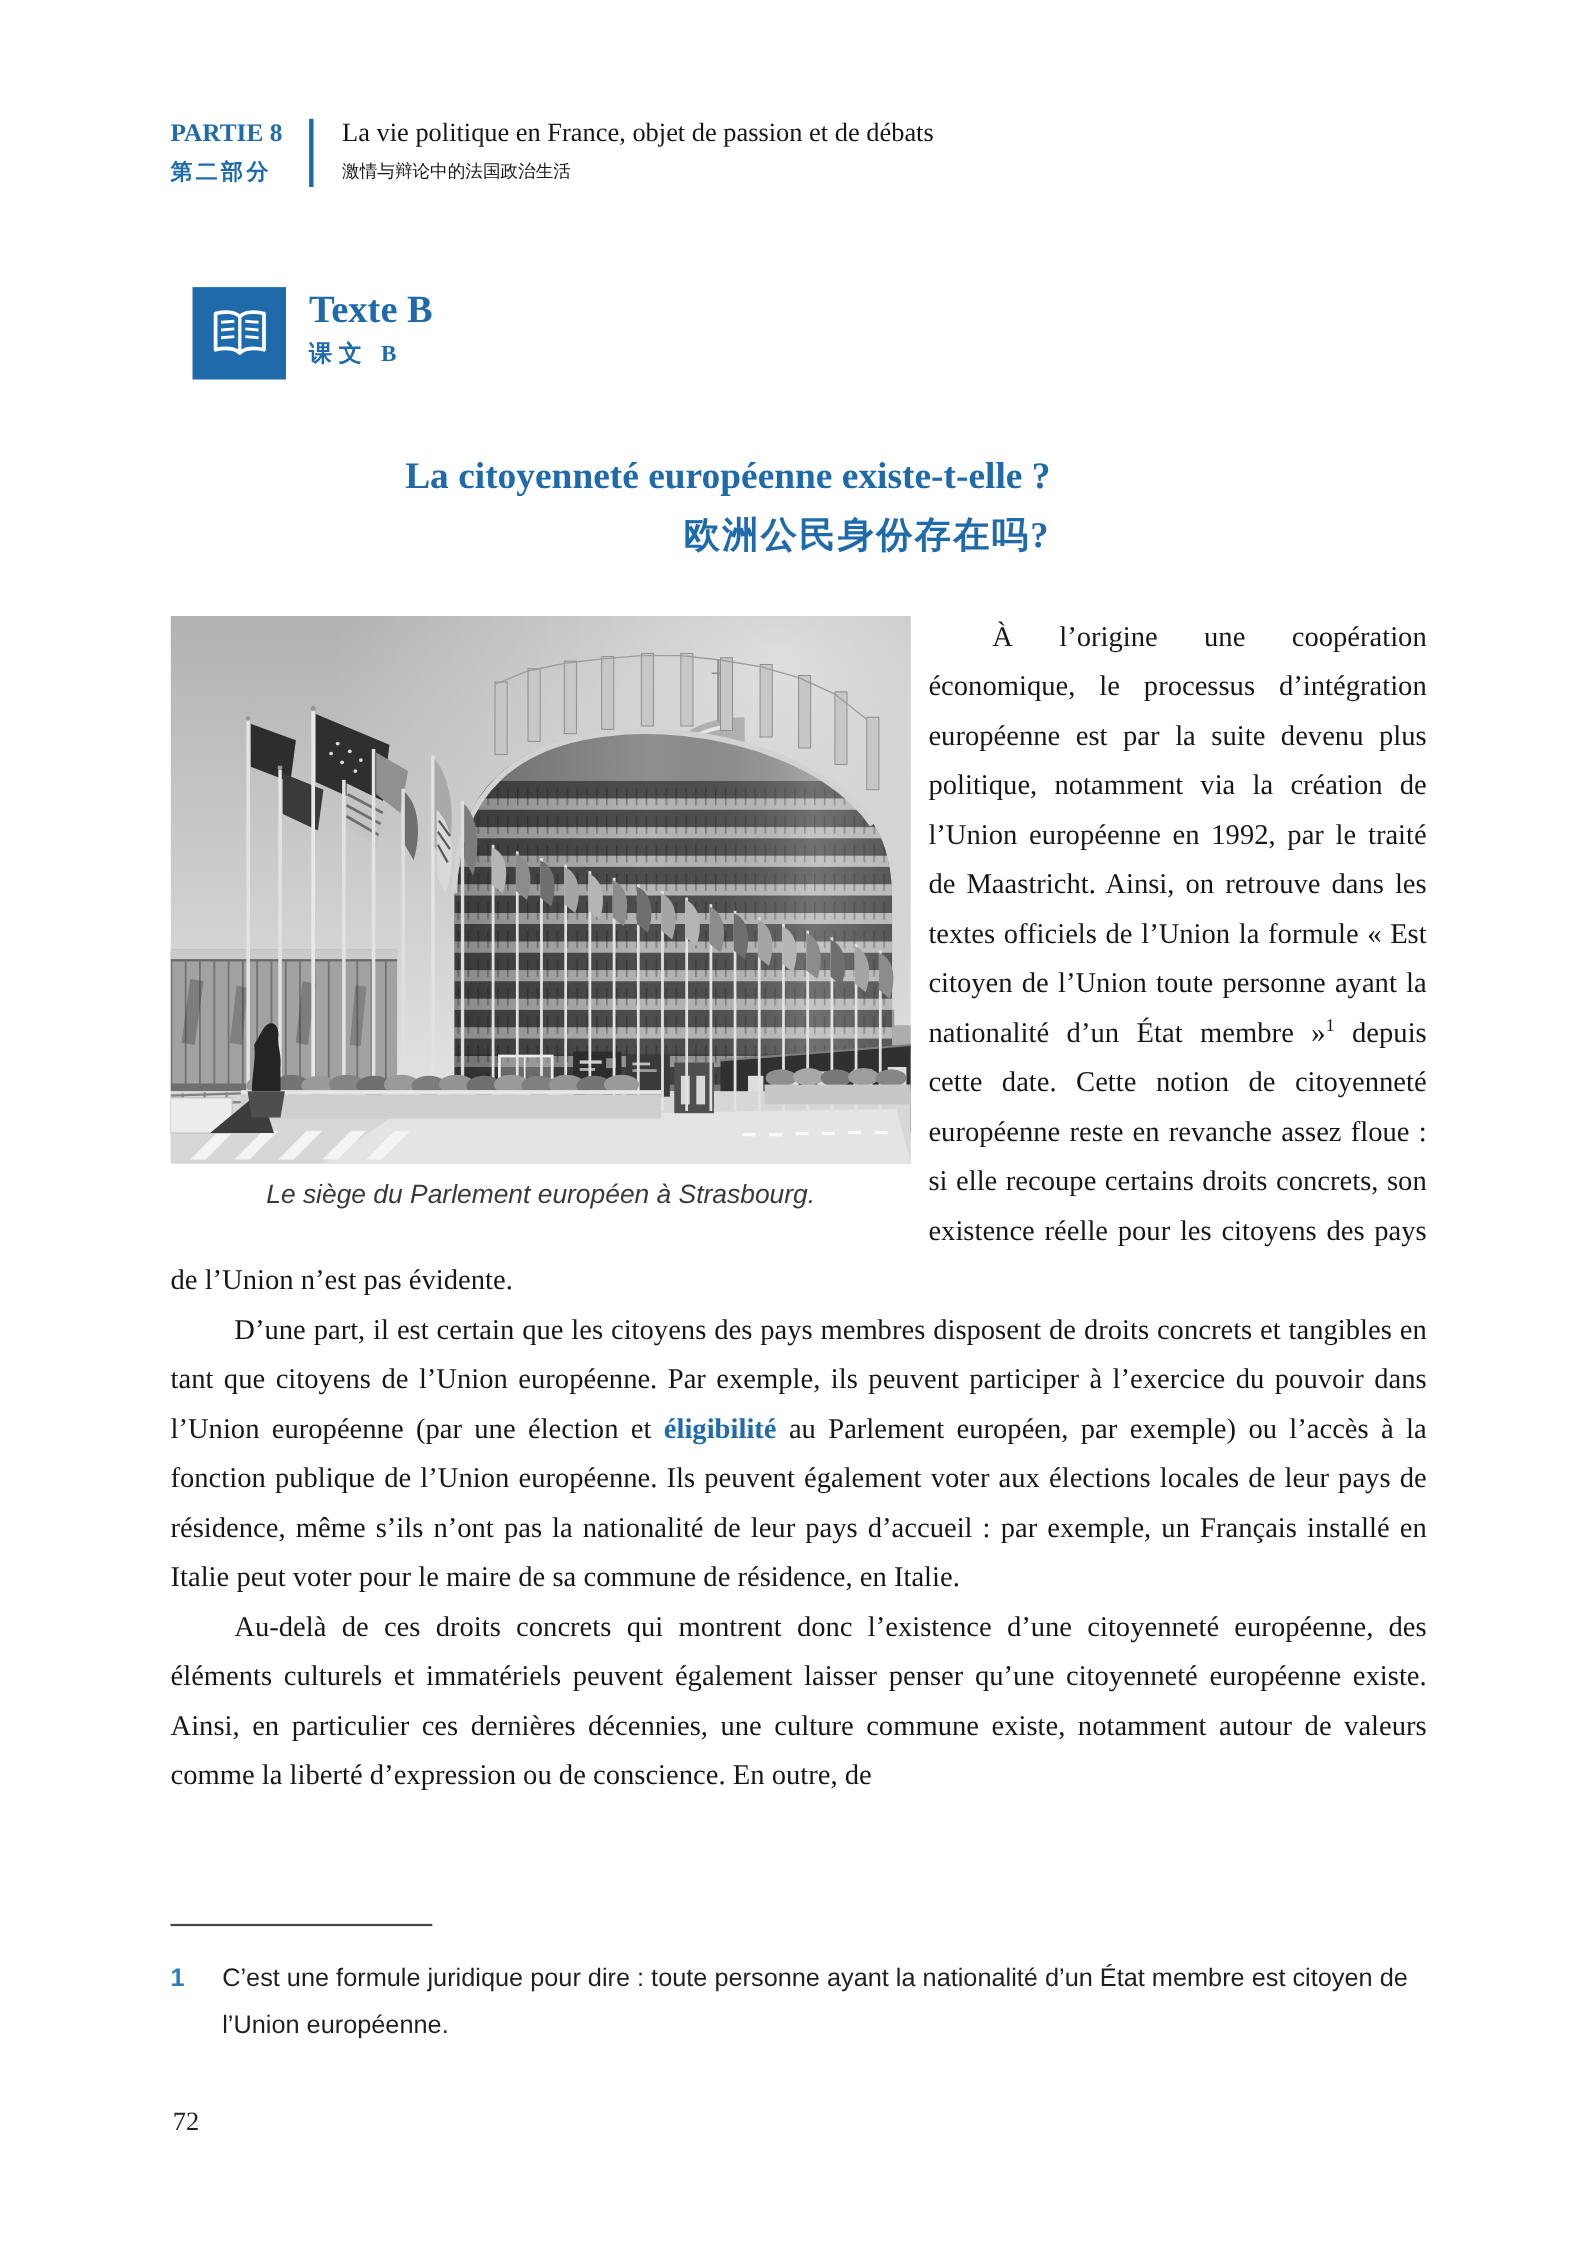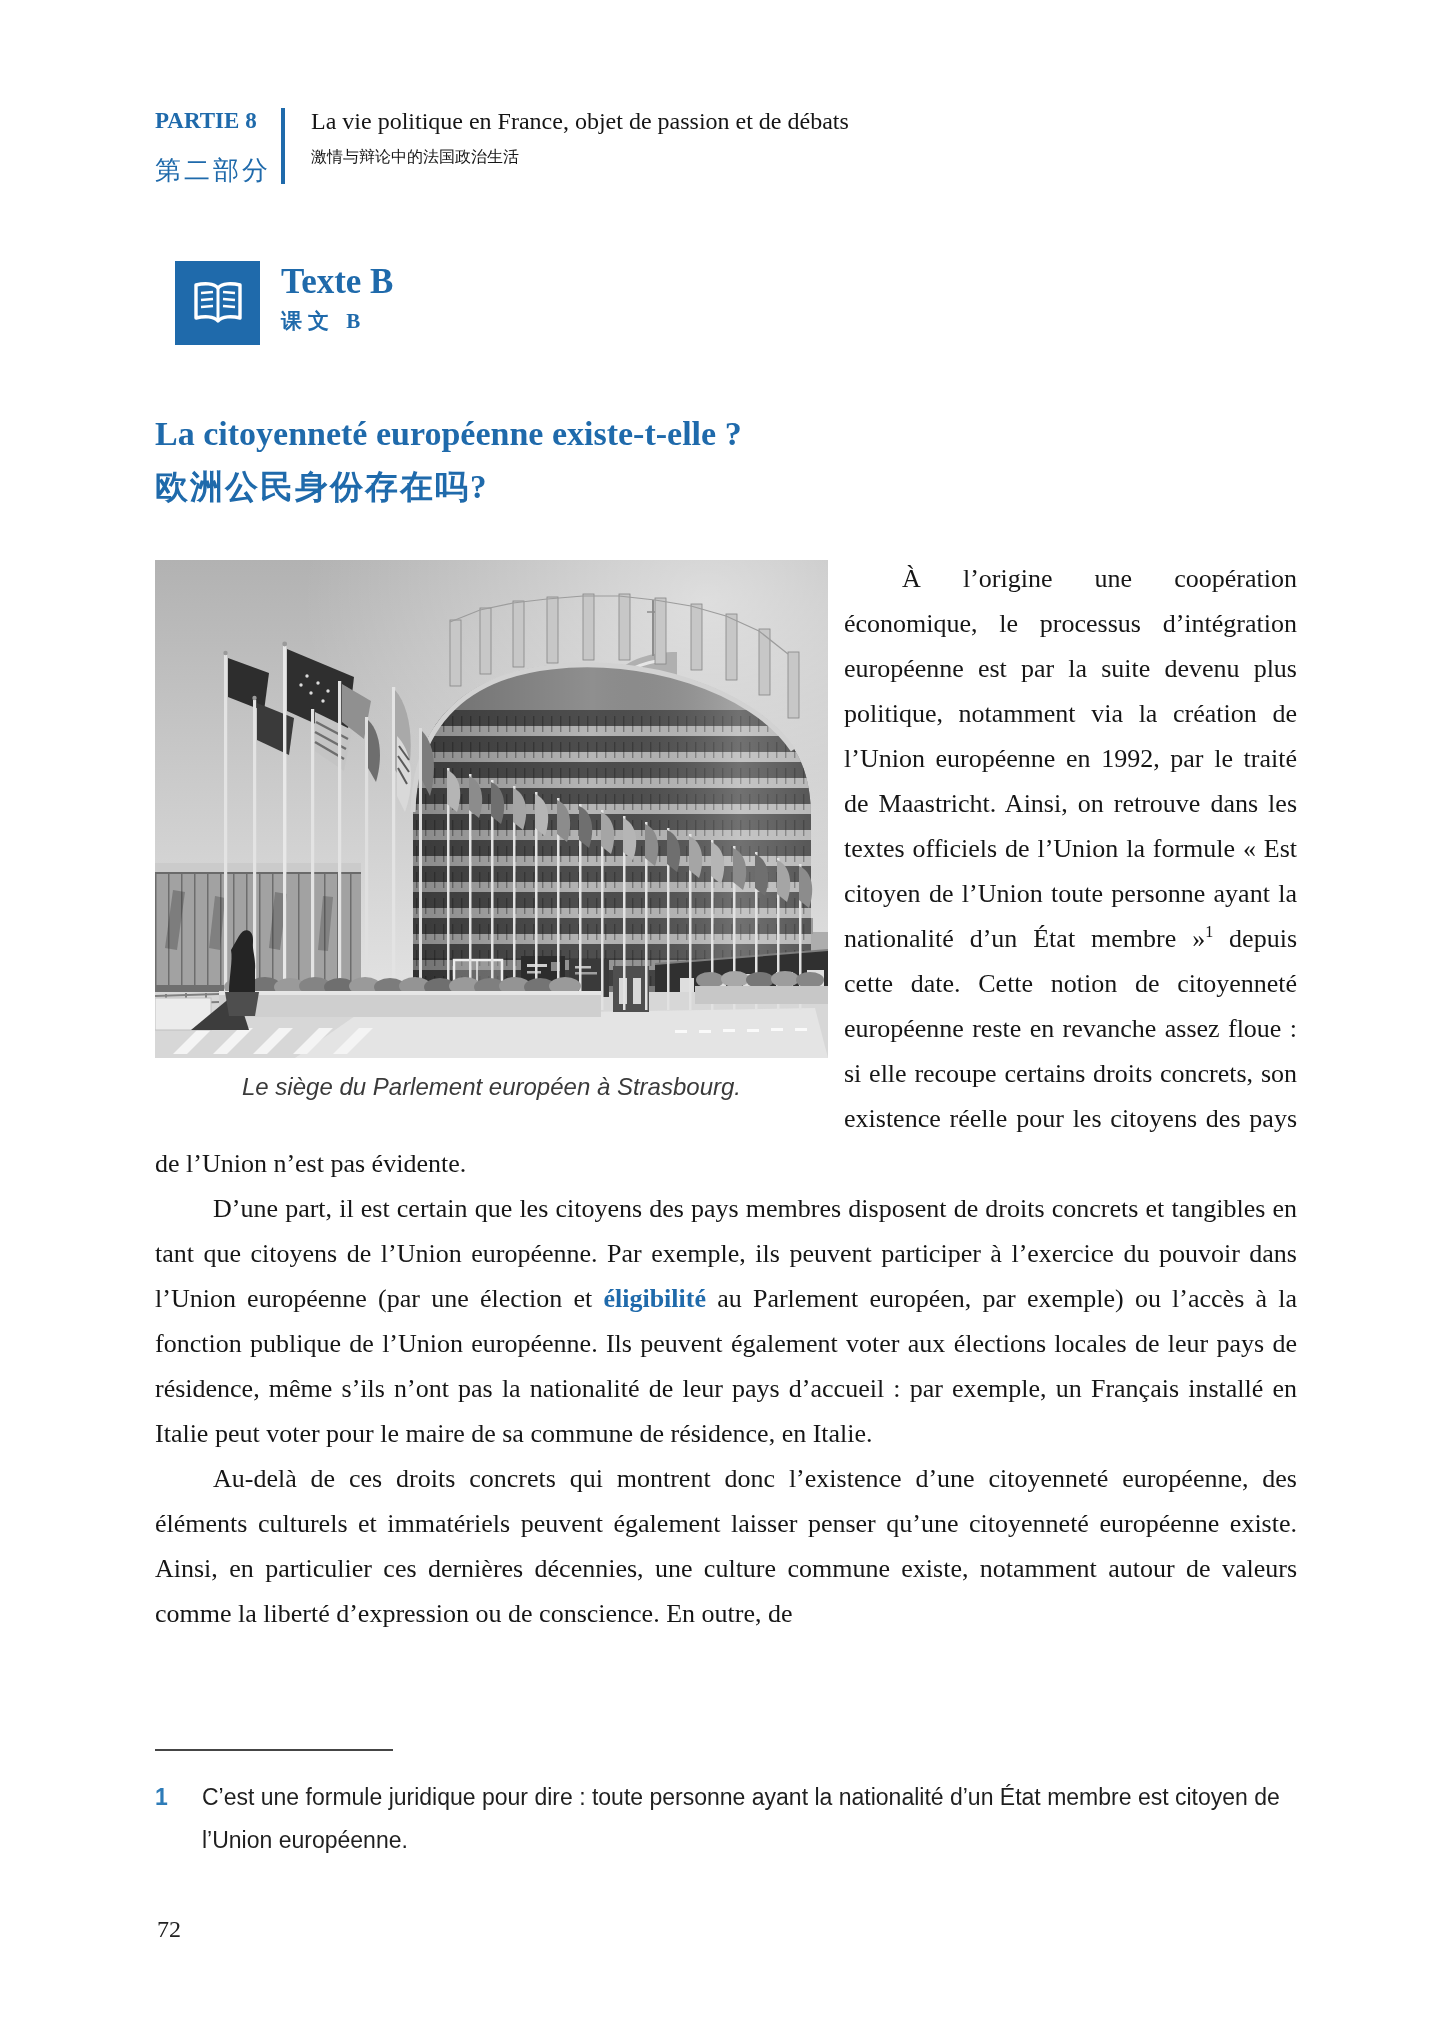--- a/index.html
+++ b/index.html
@@ -6,33 +6,33 @@
   body{
     width:1451px;height:2042px;background:#ffffff;position:relative;
     font-family:"Liberation Serif",serif;color:#1a1a1a;overflow:hidden;
   }
   .accent{color:#1f6aab;}
 
   
   .page-header{position:absolute;left:155px;top:106px;display:flex;align-items:stretch;}
   .part-labels{width:126px;}
   .part-fr{font-size:23px;font-weight:bold;line-height:30px;}
-  .part-zh{font-size:26px;font-weight:normal;letter-spacing:3px;line-height:30px;margin-top:20px;}
+  .part-zh{font-size:20px;font-weight:bold;letter-spacing:3px;line-height:30px;margin-top:6px;}
   .header-divider{width:4px;background:#1f6aab;margin:2px 26px 2px 0;}
   .tagline-fr{font-size:24px;line-height:30px;color:#151515;}
   .tagline-zh{font-size:16px;line-height:30px;margin-top:6px;color:#151515;}
 
   
   .texte-block{position:absolute;left:155px;top:261px;display:flex;gap:21px;padding-left:20px;}
   .texte-icon{width:85px;height:84px;background:#1f6aab;display:flex;align-items:center;justify-content:center;flex:0 0 auto;}
   .texte-fr{font-size:35px;font-weight:bold;line-height:1;margin-top:3px;}
   .texte-zh{font-size:21px;font-weight:bold;letter-spacing:6px;line-height:1;margin-top:12px;}
 
   
-  .main-title{position:absolute;left:155px;top:414px;width:800px;text-align:left;}
+  .main-title{position:absolute;left:155px;top:414px;width:800px;text-align:right;}
   .title-fr{font-size:34px;font-weight:bold;line-height:40px;}
   .title-zh{font-size:33px;font-weight:bold;line-height:40px;margin-top:13px;letter-spacing:2px;}
 
   
   .article{position:absolute;left:155px;top:556px;width:1142px;
     font-size:26px;line-height:45px;text-align:justify;color:#161616;}
   .figure{float:left;width:673px;margin:4px 16px 4px 0;}
   .photo-frame{width:673px;height:498px;display:block;}
   .figcaption{text-align:center;font-family:"Liberation Sans",sans-serif;
     font-style:italic;font-size:24px;line-height:28px;color:#3a3a3a;margin-top:15px;}

